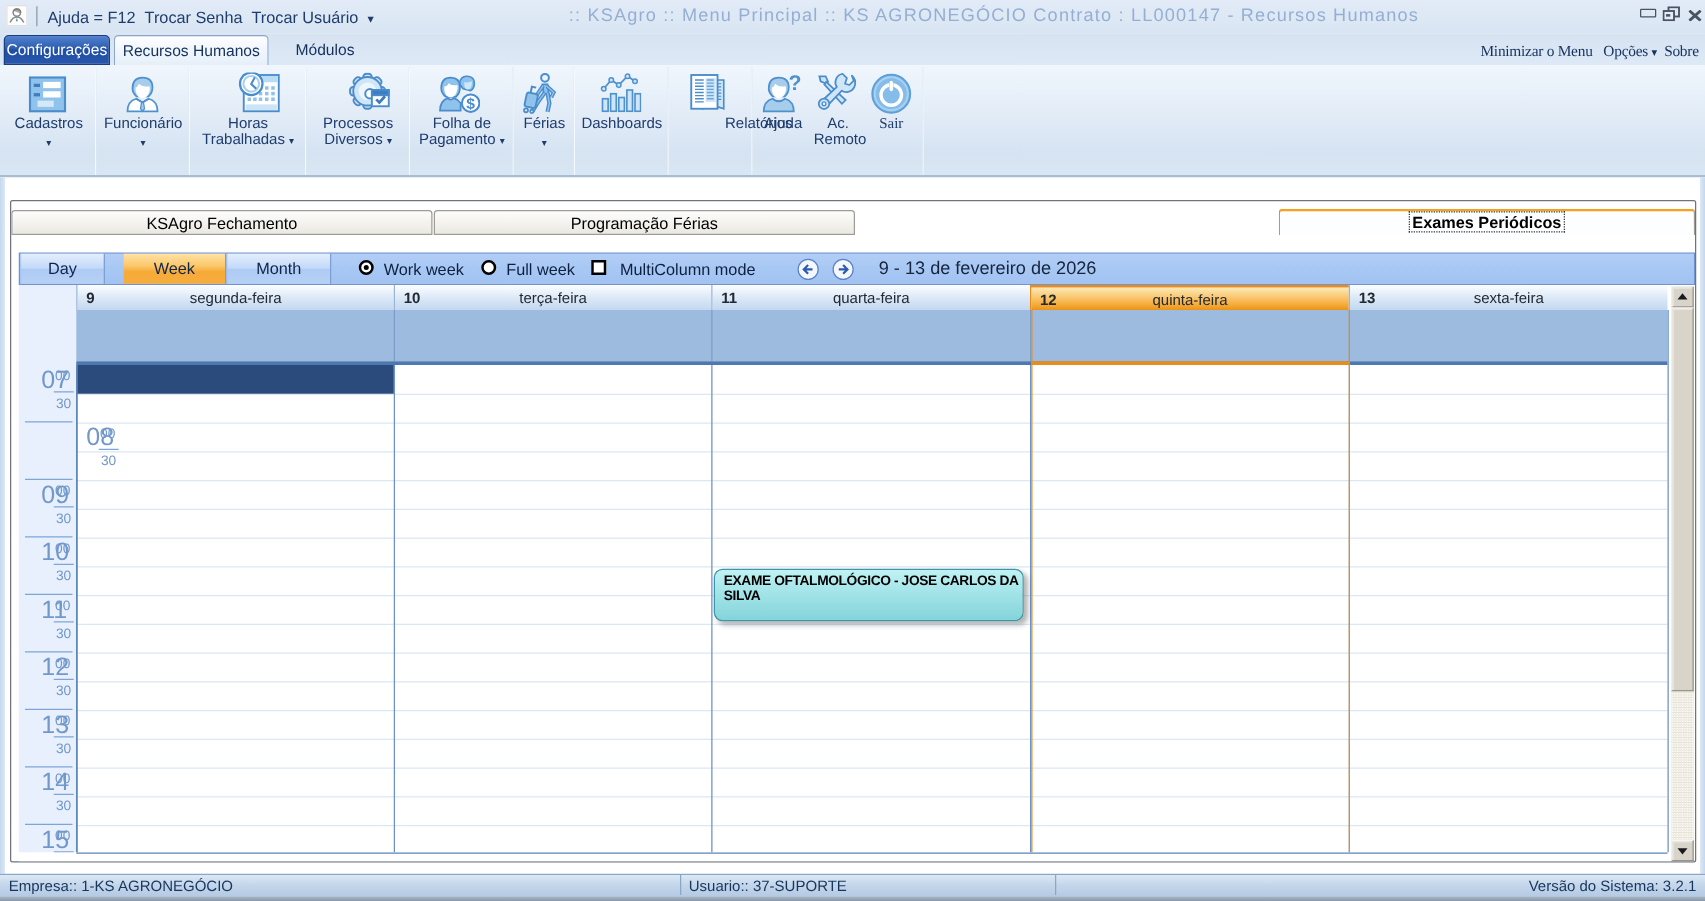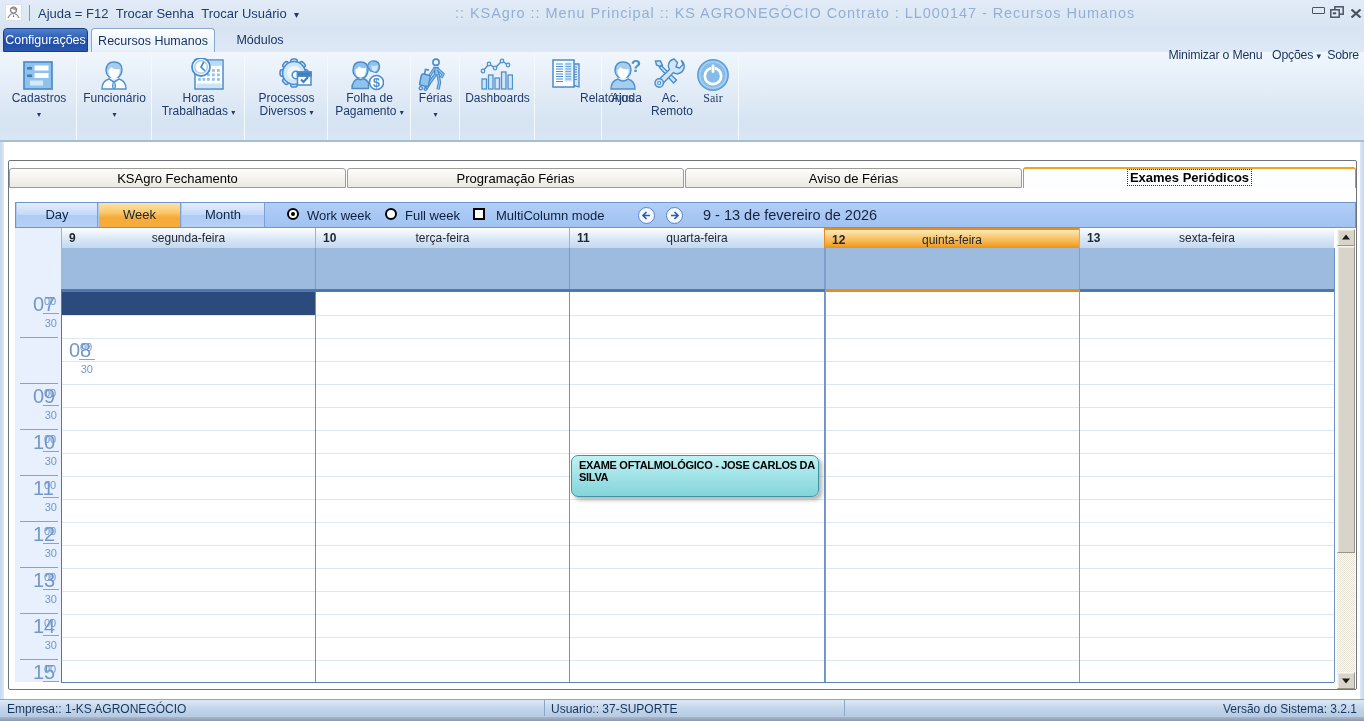--- a/index.html
+++ b/index.html
@@ -28,21 +28,21 @@
 #apptitle { color:#94afd3; font-size:14.5px; letter-spacing:0.95px; top:5px; left:455px; width:680px; text-align:center; white-space:nowrap; }
 
 
 #cfgbtn { left:3px; top:28px; width:85px; height:24px; border-radius:4px 4px 0 0;
   background:linear-gradient(#5181d0,#2d5cae 45%,#1d4da5 50%,#2a57ab);
   border:1px solid #1a3f85; color:#fff; font-size:12.5px; text-align:center; line-height:22px; }
 #rhtab { left:91px; top:28px; width:124px; height:24px; border-radius:4px 4px 0 0;
   background:linear-gradient(#fdfeff,#f0f6fc 50%,#e6eff9);
   border:1px solid #8ba8cc; border-bottom:none; color:#15325e; font-size:12.5px; text-align:center; line-height:24px; }
 #modtab { left:215px; top:28px; width:90px; height:24px; color:#15325e; font-size:12.5px; text-align:center; line-height:24px; }
-#menuright { top:48px; right:5px; color:#15325e; font-size:12.3px; letter-spacing:-0.2px; }
+#menuright { top:34px; right:5px; color:#15325e; font-size:12.3px; letter-spacing:-0.2px;font-family:Liberation Serif, serif; }
 
 
 .gsep { top:54px; height:86px; width:1px; background:#c3d3e4; border-right:1px solid #f4f9fd; }
 .rlabel { color:#1e3c6e; font-size:12px; text-align:center; line-height:13px; }
 .caret { color:#1e3c6e; font-size:8px; text-align:center; }
 
 
 #panel { left:8px; top:160px; width:1349px; height:530px; border:1px solid #70737b; border-radius:2px; background:#fff; overflow:hidden; }
 
 
@@ -281,25 +281,24 @@
 <div class="abs caret" style="left:412px; top:110px; width:47px;">▾</div>
 <div class="abs rlabel" style="left:461px; top:92px; width:73px;">Dashboards</div>
 <div class="abs rlabel" style="left:536px; top:92px; width:65px;padding-left:44px;">Relatórios</div>
 <div class="abs rlabel" style="left:604px; top:92px; width:45px;">Ajuda</div>
 <div class="abs rlabel" style="left:651px; top:92px; width:39px;">Ac.<br>Remoto</div>
 <div class="abs rlabel" style="left:694px; top:92px; width:38px;font-family:Liberation Serif, serif;">Sair</div>
 
 <div id="panel" class="abs">
   <div class="abs ptab" style="left:0px; width:337px;">KSAgro Fechamento</div>
   <div class="abs ptab" style="left:338px; width:337px;">Programação Férias</div>
-  <div class="abs ptab" style="left:676px; width:337px;">Aviso de Férias</div>
   <div class="abs ptab" id="ptab4" style="left:1014px; width:333px;"><span>Exames Periódicos</span></div>
 
   <div id="caltoolbar" class="abs">
-    <div class="abs segbtn" style="left:1px; width:81px;">Day</div>
+    <div class="abs segbtn" style="left:1px; width:67px;">Day</div>
     <div class="abs segbtn" id="btnweek" style="left:83px; width:82px;">Week</div>
     <div class="abs segbtn" style="left:166px; width:83px;">Month</div>
     <div class="abs radio" style="left:271px;">
         <div class="dot"></div>
       </div>
     <div class="abs tlabel" style="left:291px;">Work week</div>
     <div class="abs radio" style="left:369px;"></div>
     <div class="abs tlabel" style="left:389px;">Full week</div>
     <div class="abs check" style="left:457px;"></div>
     <div class="abs tlabel" style="left:480px;">MultiColumn mode</div>

